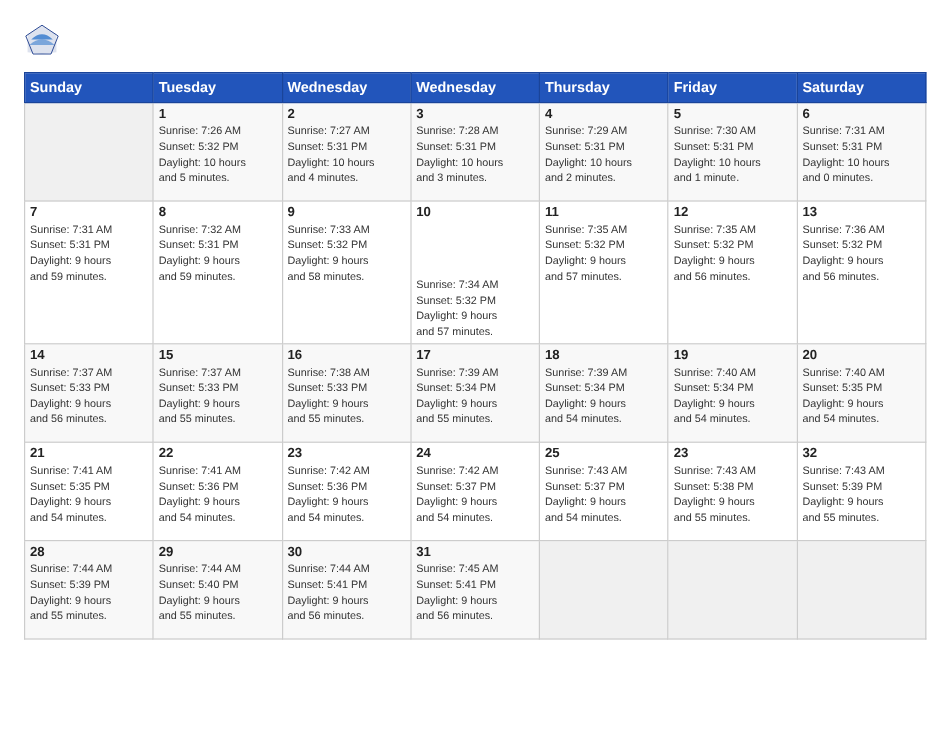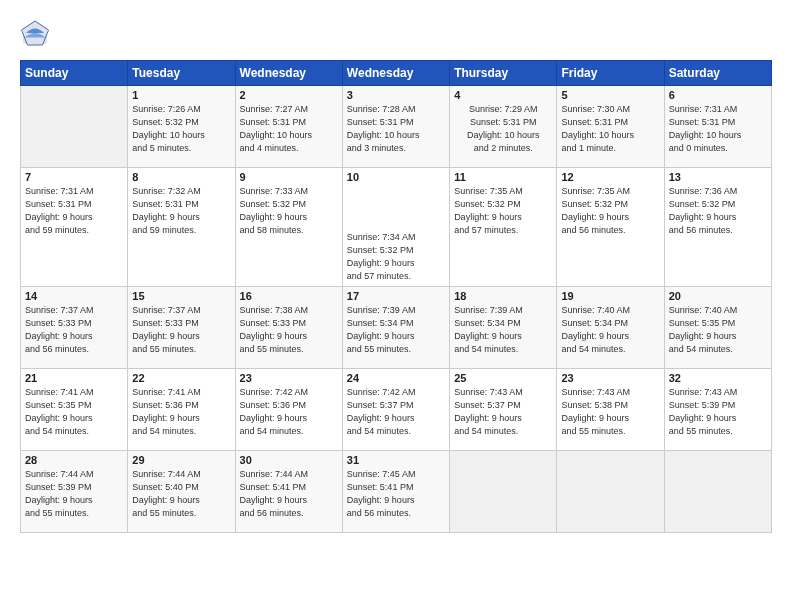--- a/index.html
+++ b/index.html
@@ -145,21 +145,21 @@
           </td>
           <td>
             <span class="day-number">3</span>
             <div class="day-info" style="white-space: pre-line;">Sunrise: 7:28 AM
 Sunset: 5:31 PM
 Daylight: 10 hours
 and 3 minutes.</div>
           </td>
           <td>
             <span class="day-number">4</span>
-            <div class="day-info" style="white-space: pre-line; text-align: center;">Sunrise: 7:29 AM
+            <div class="day-info" style="white-space: pre-line;">Sunrise: 7:29 AM
 Sunset: 5:31 PM
 Daylight: 10 hours
 and 2 minutes.</div>
           </td>
           <td>
             <span class="day-number">5</span>
             <div class="day-info" style="white-space: pre-line;">Sunrise: 7:30 AM
 Sunset: 5:31 PM
 Daylight: 10 hours
 and 1 minute.</div>

